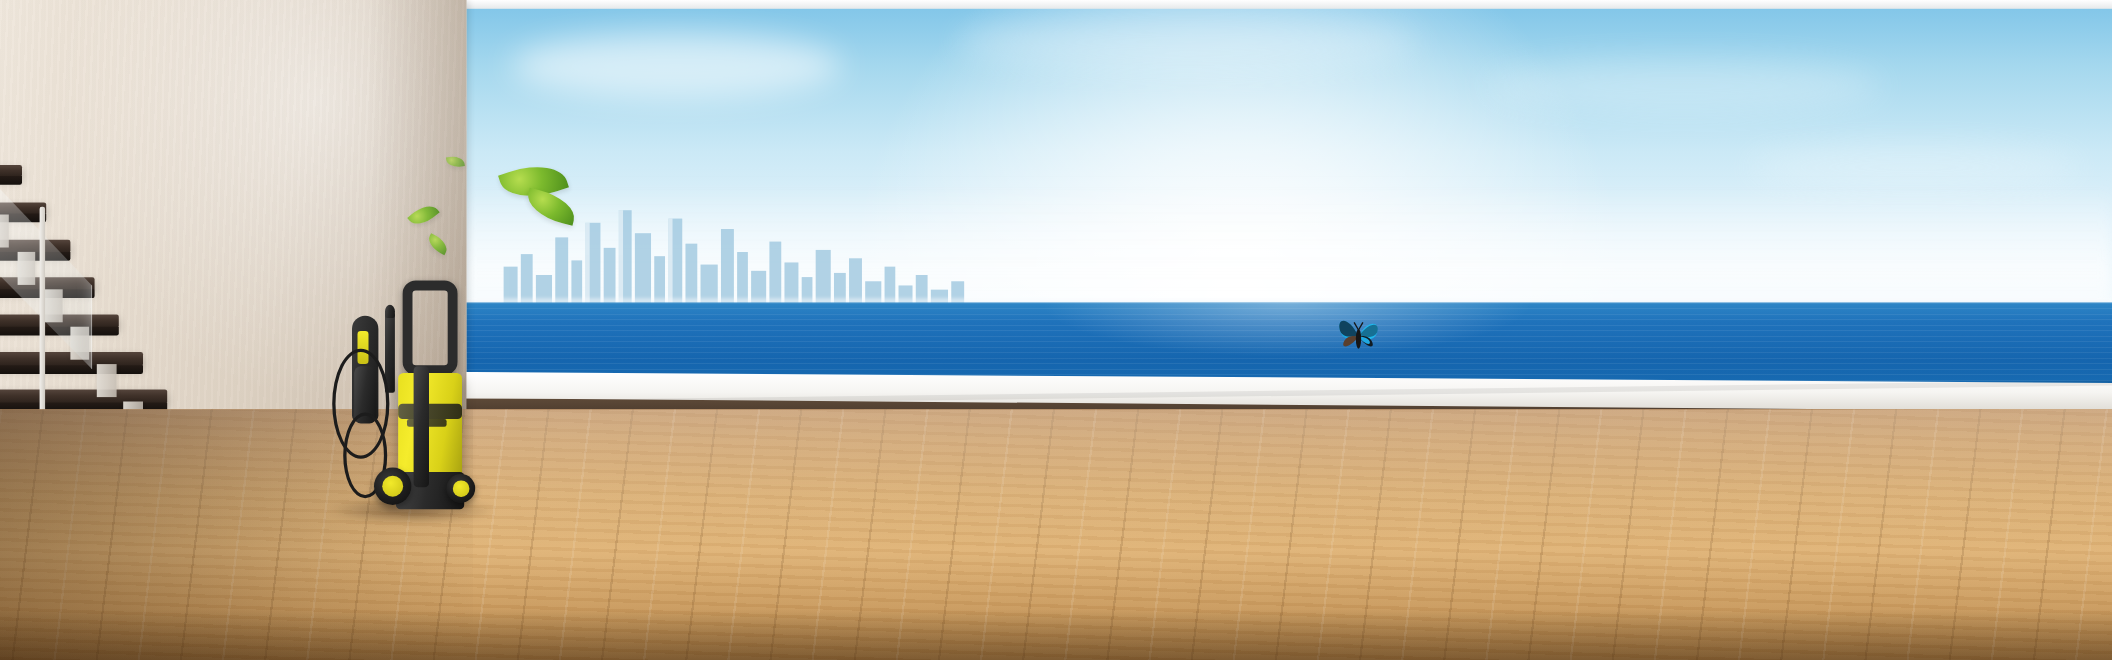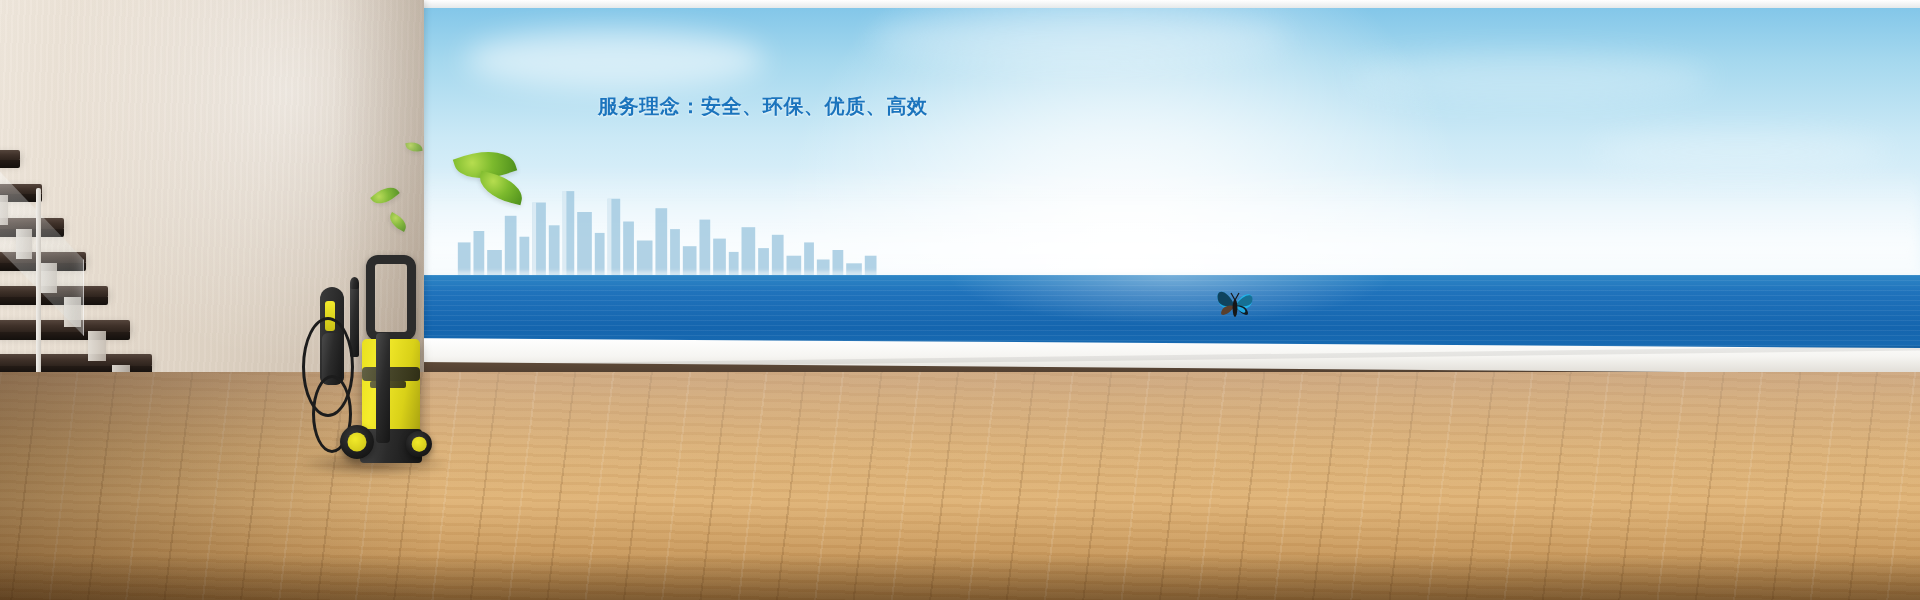--- a/index.html
+++ b/index.html
@@ -450,16 +450,15 @@
     </div>
   </div>
 
   <div class="leaf" style="left:456px; top:150px; width:58px; height:30px; transform:rotate(-18deg);"></div>
   <div class="leaf" style="left:478px; top:176px; width:46px; height:24px; transform:rotate(14deg);"></div>
   <div class="leaf" style="left:372px; top:188px; width:26px; height:15px; transform:rotate(-40deg); opacity:.9;"></div>
   <div class="leaf" style="left:388px; top:216px; width:20px; height:12px; transform:rotate(28deg); opacity:.85;"></div>
   <div class="leaf" style="left:406px; top:142px; width:16px; height:10px; transform:rotate(-8deg); opacity:.7;"></div>
 
   <div class="slogans">
-    <div class="slogan-line">服务理念：安全、环保、优质、高效</div>
   </div>
 
 </div>
 
 </body></html>

